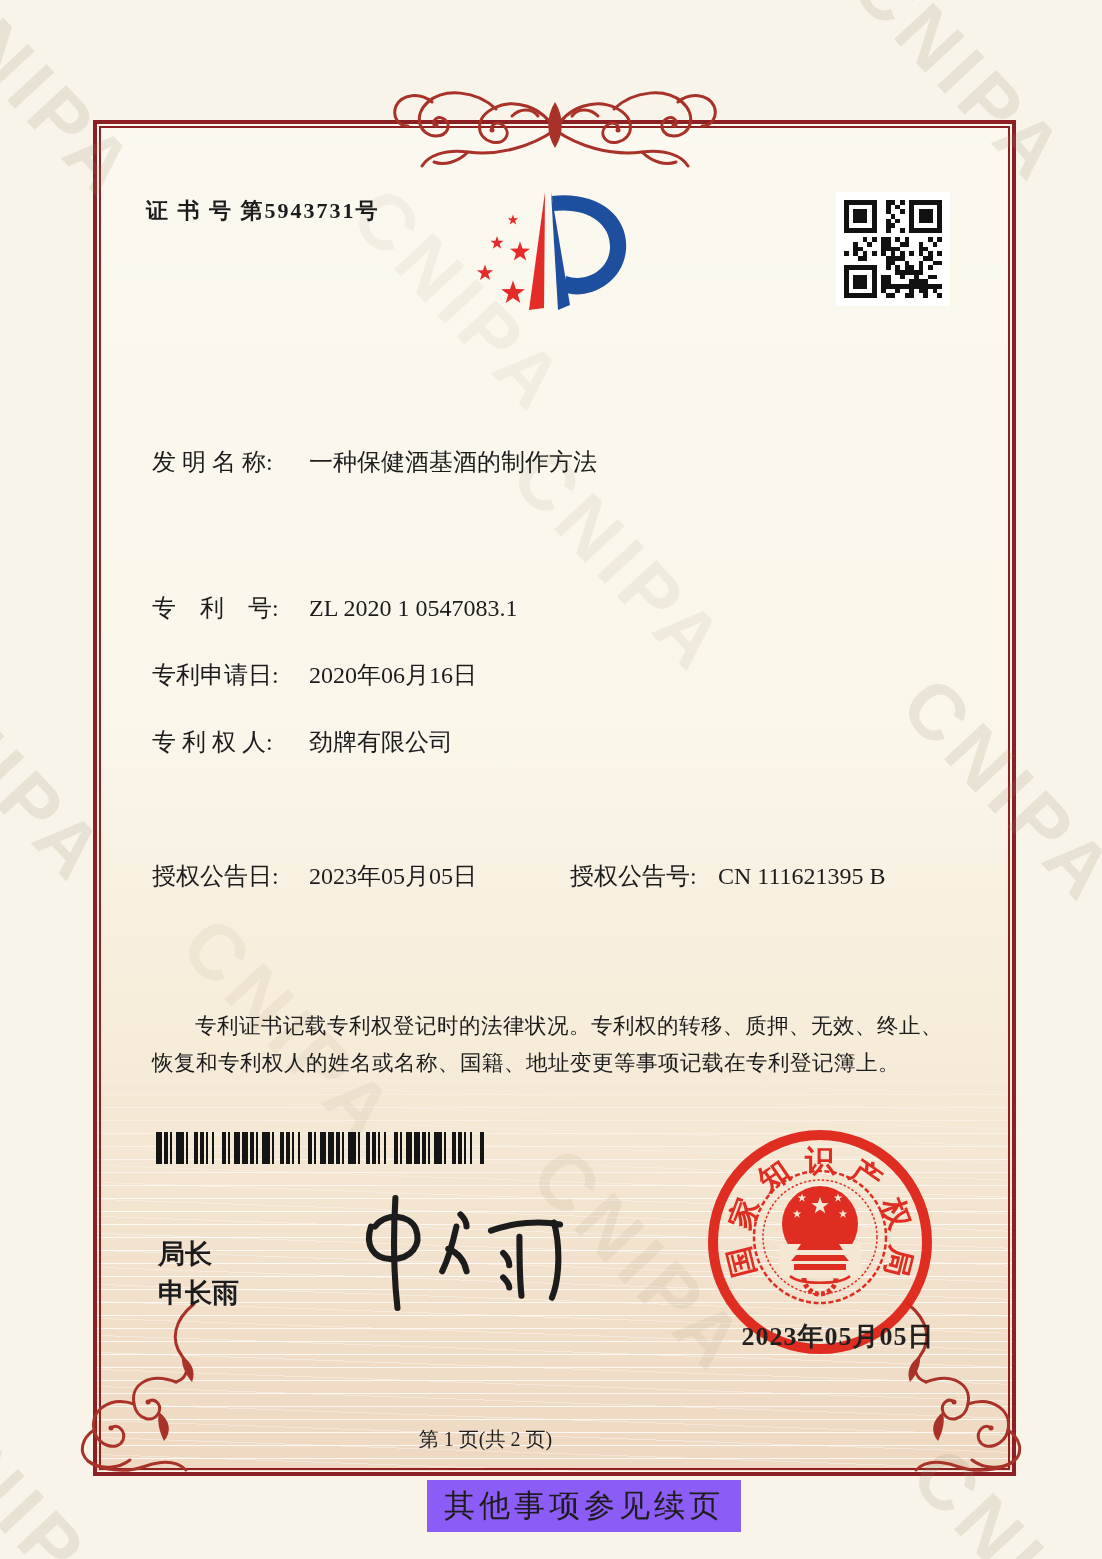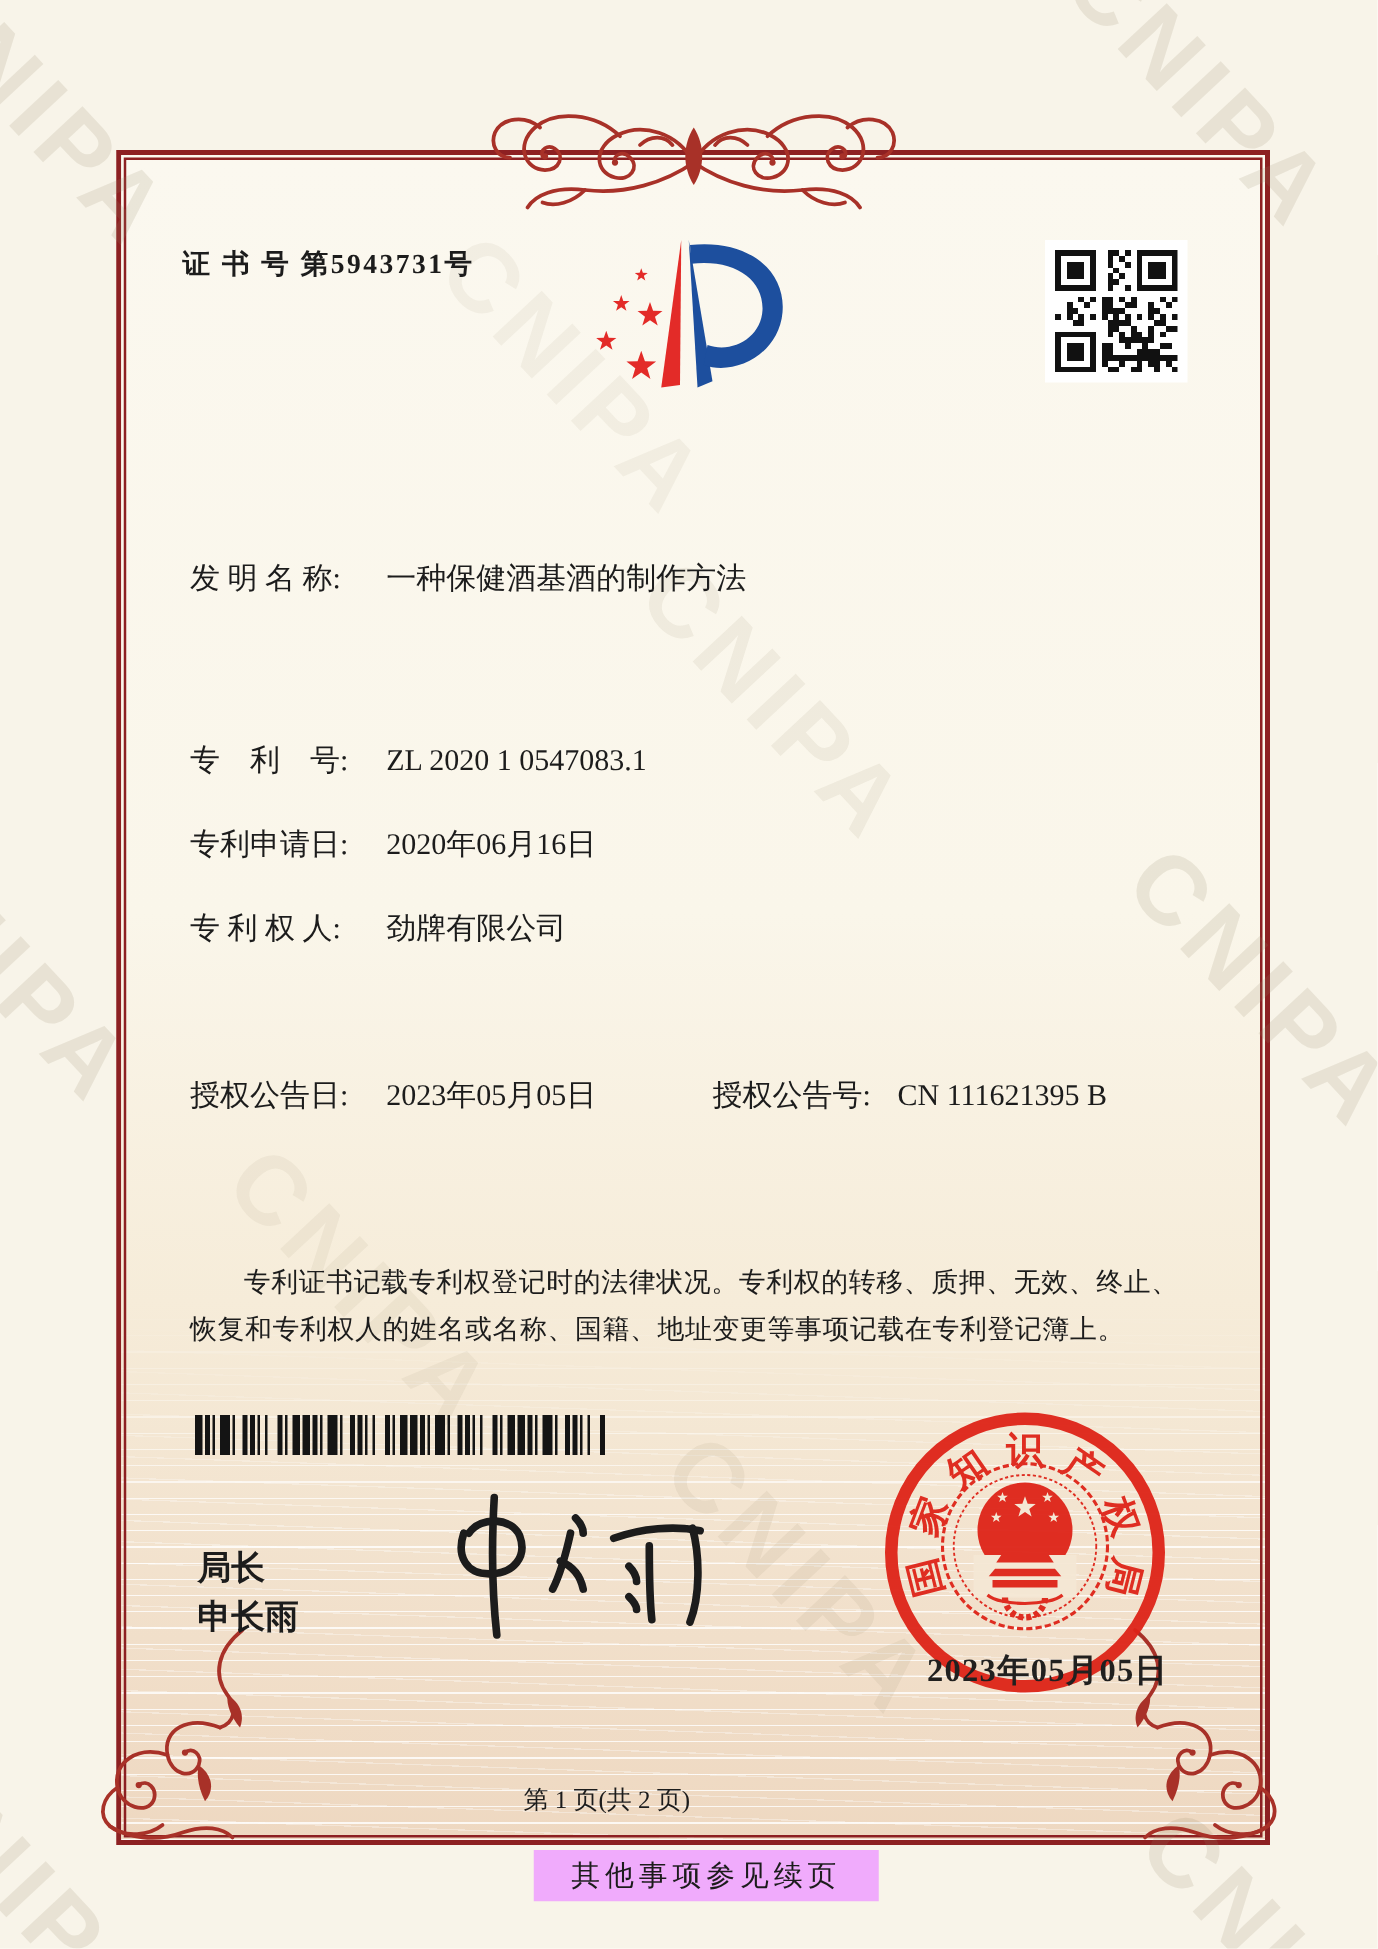--- a/index.html
+++ b/index.html
@@ -45,22 +45,22 @@
   
   .seal{position:absolute;z-index:6;left:708px;top:1130px;width:224px;height:224px;opacity:0.95;}
   .seal-ring{position:absolute;inset:0;border:10px solid #de2418;border-radius:50%;}
   .seal-arc{position:absolute;inset:0;}
   .seal-arc span{position:absolute;left:50%;top:50%;width:34px;margin-left:-17px;margin-top:-17px;
       height:34px;text-align:center;font-size:30px;font-weight:bold;color:#de2418;line-height:34px;}
   .emblem{position:absolute;left:37px;top:34px;width:150px;height:150px;}
   .seal-date{position:absolute;left:18px;right:-18px;top:189px;text-align:center;font-size:26px;
       color:#161616;font-weight:bold;letter-spacing:1px;}
   .page-number{position:absolute;z-index:5;left:93px;width:785px;top:1426px;text-align:center;font-size:20px;}
-  .continuation{position:absolute;z-index:5;left:427px;top:1480px;background:#f0abfc;
-      padding:5px 30px;font-size:23px;letter-spacing:4px;}
+  .continuation{position:absolute;z-index:5;left:427px;top:1480px;background:#8b5cf6;
+      padding:5px 17px;font-size:31px;letter-spacing:4px;}
 </style>
 </head>
 <body>
 
 <div class="page">
 
   <div class="wm" style="left:-30px;top:-45px">CNIPA</div>
   <div class="wm" style="left:900px;top:-60px">CNIPA</div>
   <div class="wm" style="left:400px;top:170px;opacity:.55">CNIPA</div>
   <div class="wm" style="left:560px;top:430px;opacity:.7">CNIPA</div>

